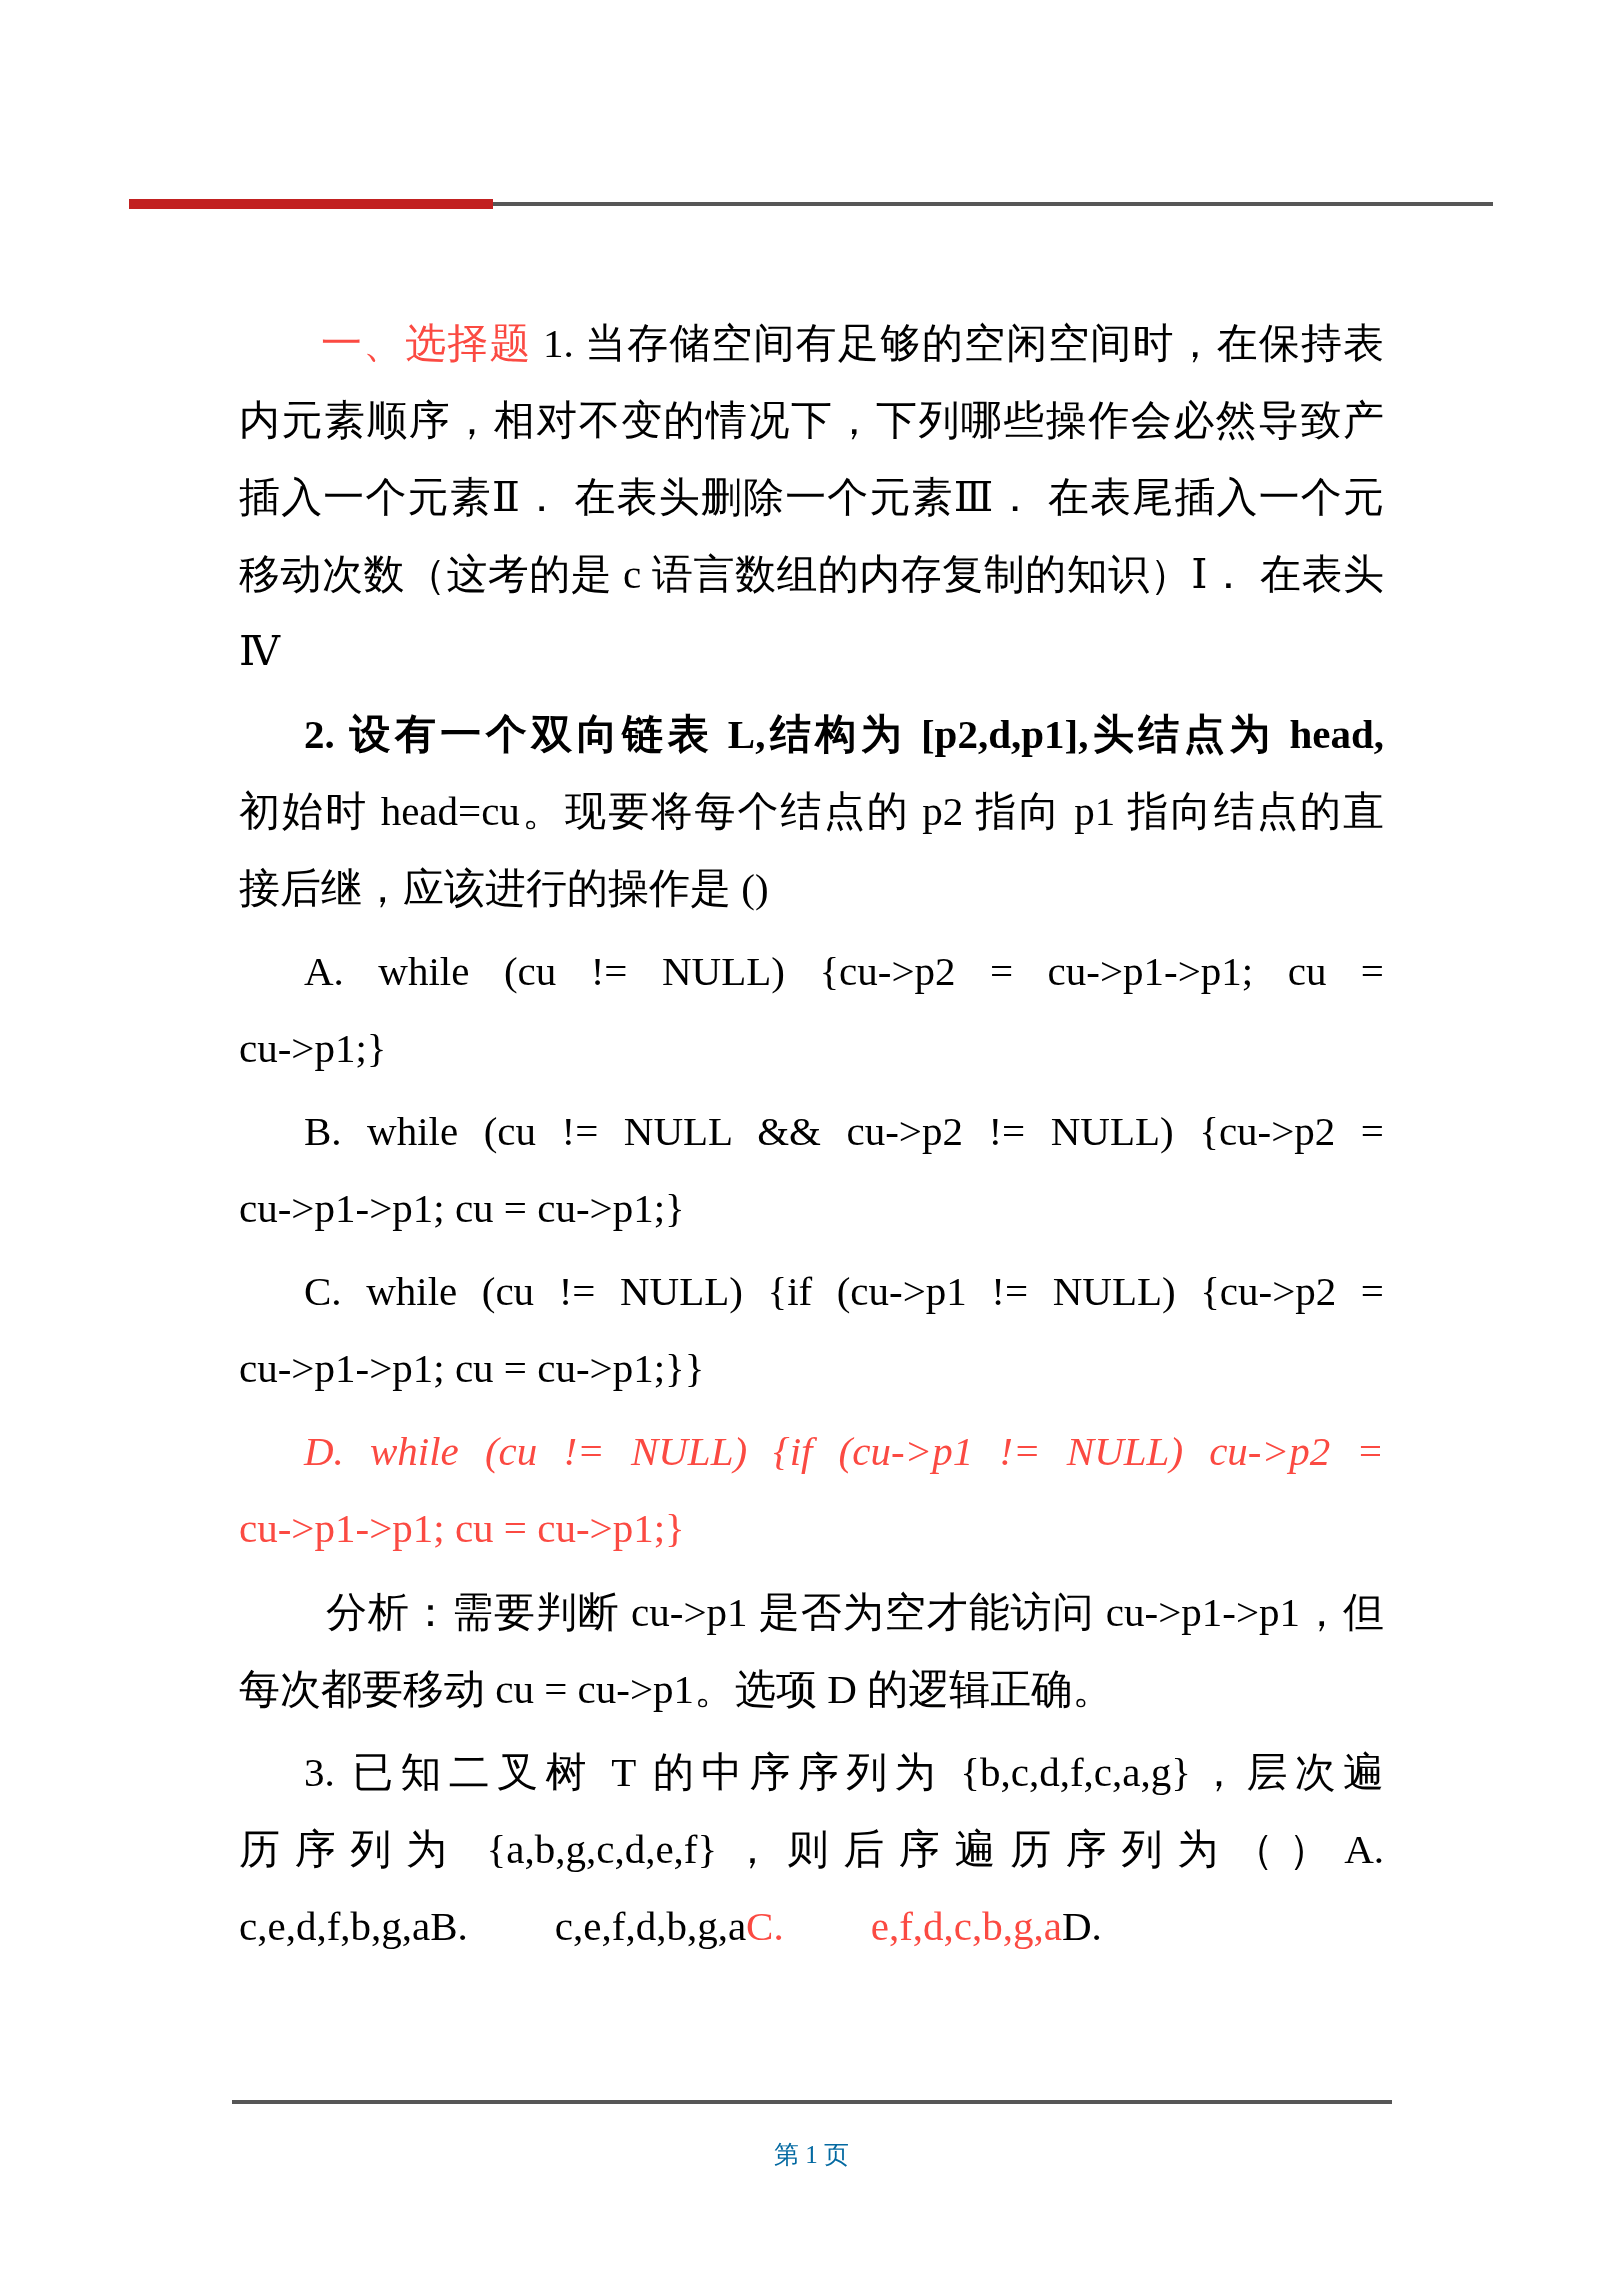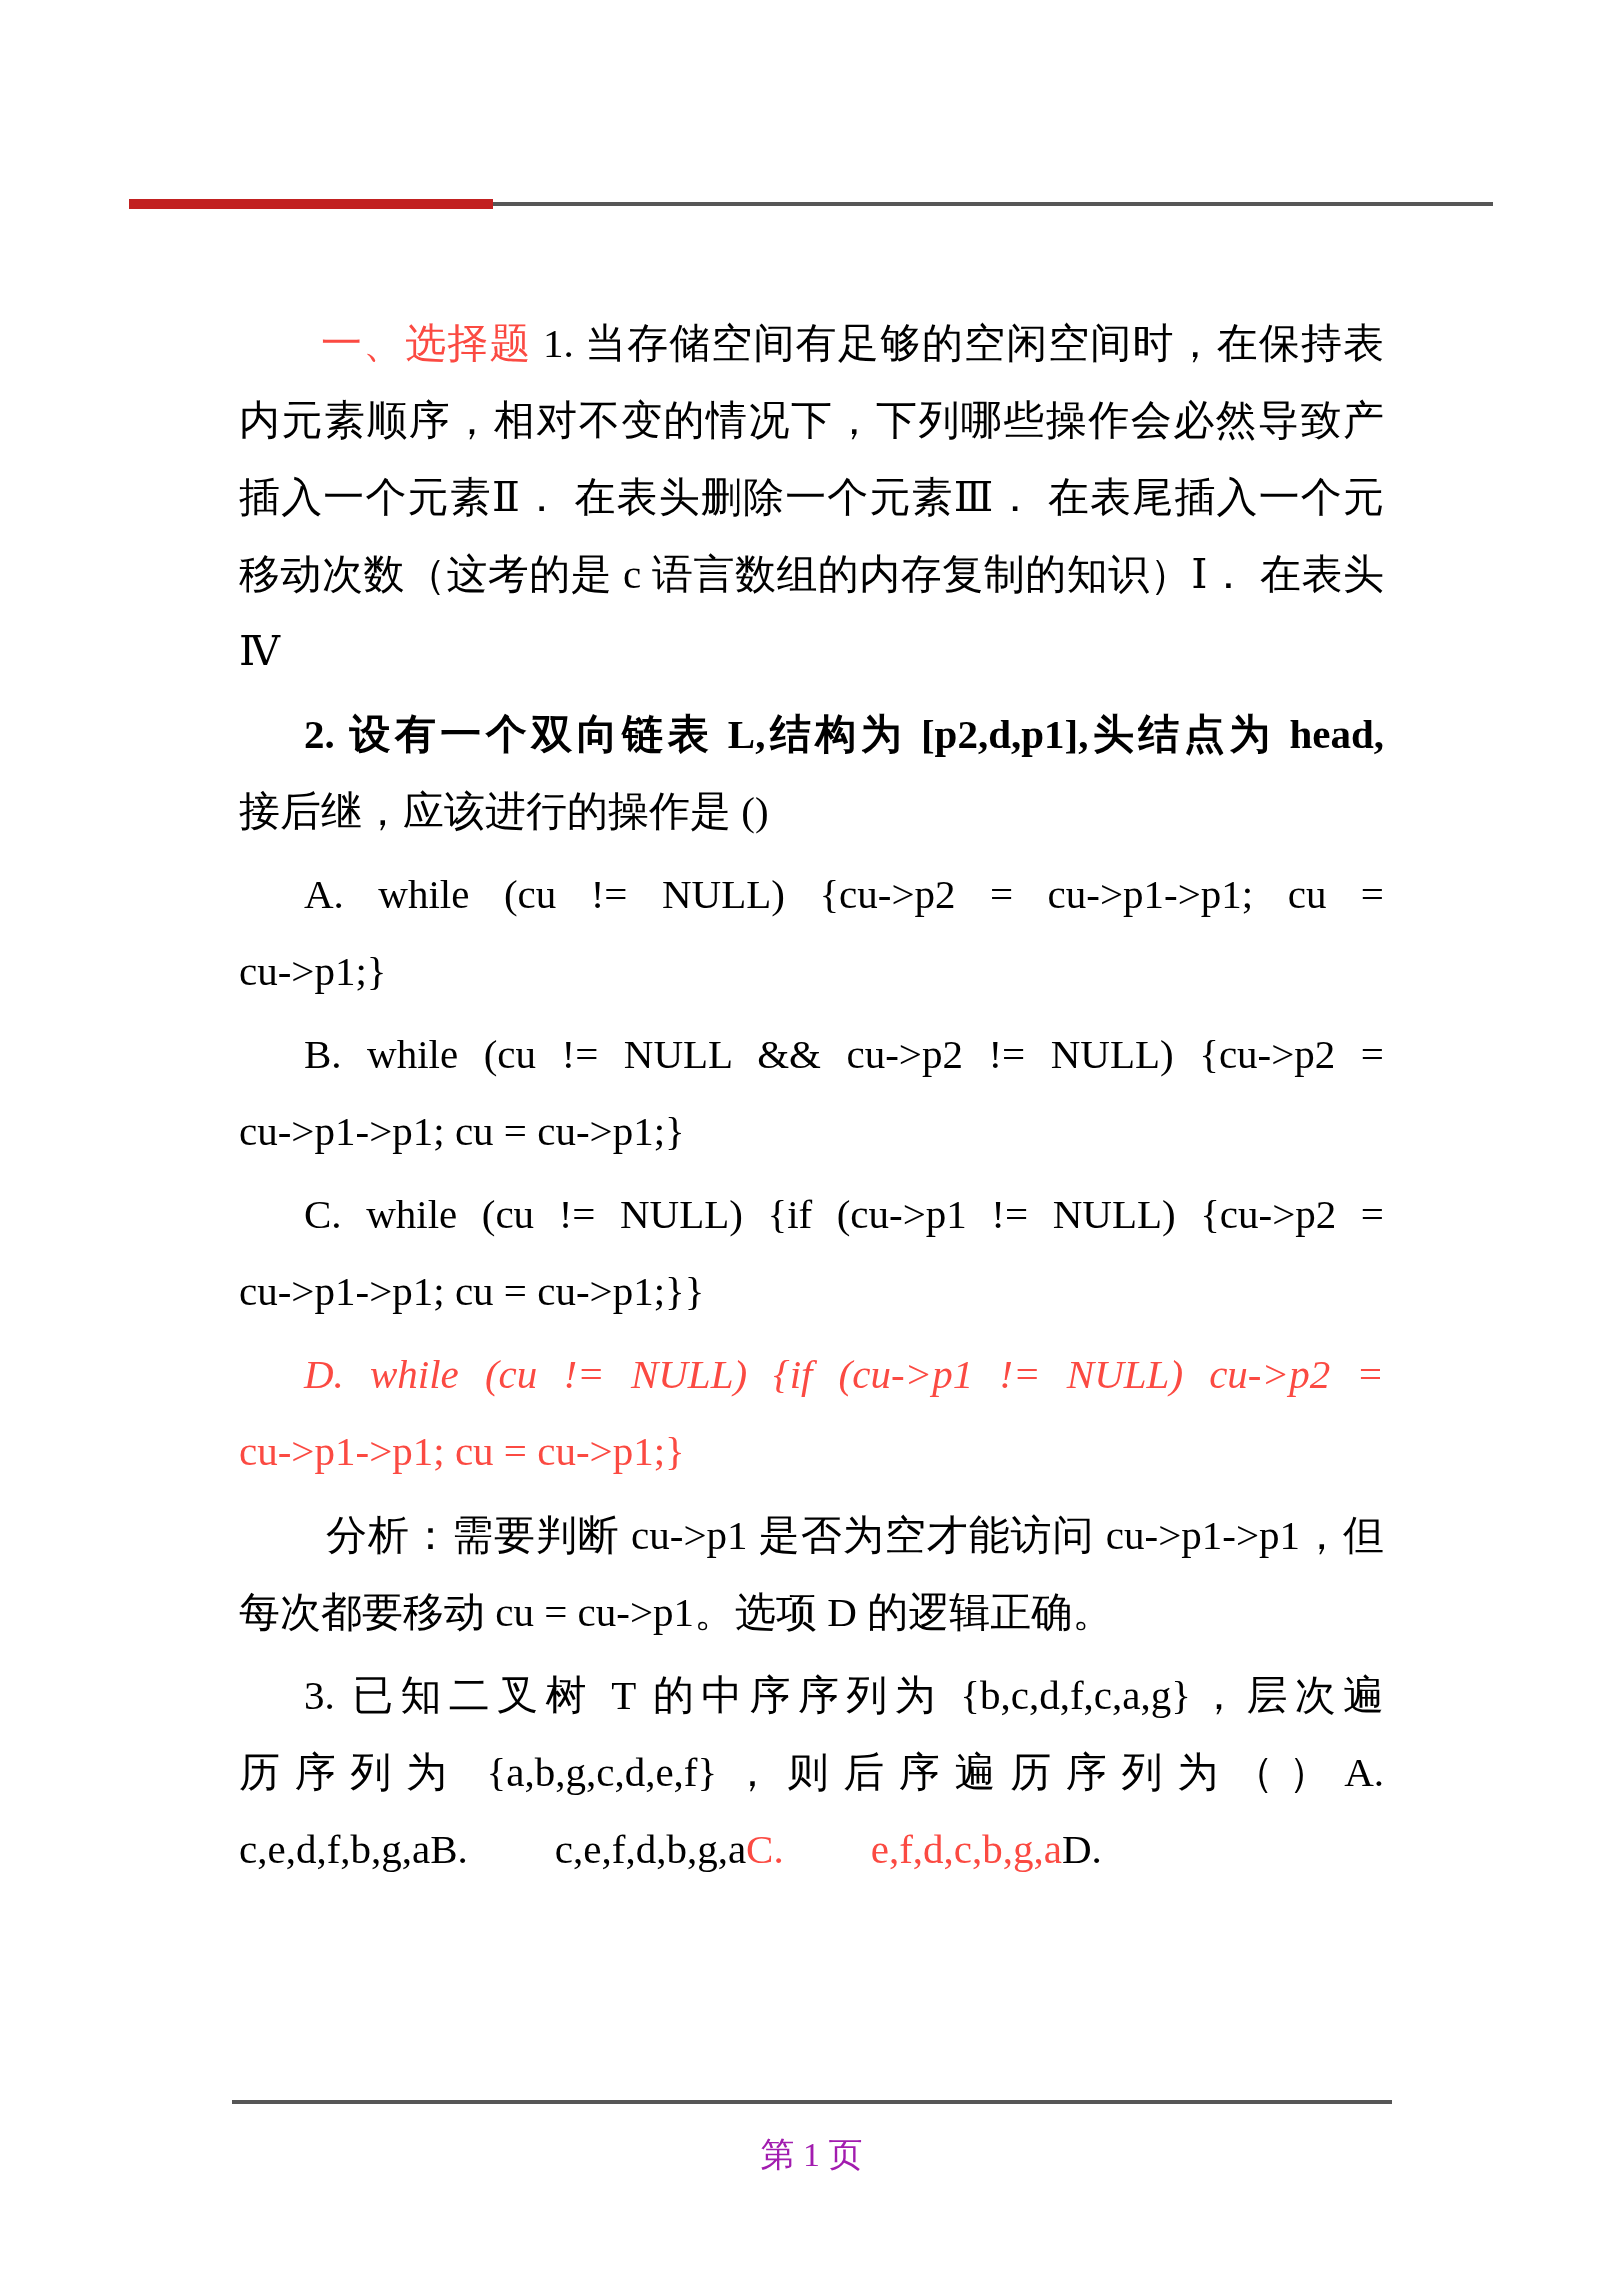--- a/index.html
+++ b/index.html
@@ -15,40 +15,41 @@
     height:77px;line-height:77px;font-size:41px;
     white-space:pre-wrap;overflow:hidden;text-align:left;
   }
   .line.just{text-align:justify;text-align-last:justify;}
   .seg{color:#000;}
   .seg.red{color:var(--text-red,#fb4a42);}
   .sp{display:inline-block;height:0.5px;}
   .footer-rule{position:absolute;left:232px;top:2100px;width:1160px;height:3.6px;}
   .page-number{
     position:absolute;left:0;top:2132px;width:100%;height:46px;line-height:46px;
-    text-align:center;font-size:34px;color:#a21caf;
+    text-align:center;font-size:25px;color:#0369a1;
   }
 </style>
 </head>
 <body>
 
 <div class="page">
   <div class="red-bar" id="red-bar" style="background: rgb(194, 33, 33);"></div>
   <div class="gray-rule" id="gray-rule" style="background: rgb(86, 86, 86);"></div>
 
   <div class="content" id="doc-content">
       <div class="para">
         <div class="line just" style="padding-left: 82px;"><span class="seg red">一、选择题 </span><span class="seg">1. 当存储空间有足够的空闲空间时，在保持表</span></div>
         <div class="line just"><span class="seg">内元素顺序，相对不变的情况下，下列哪些操作会必然导致产生</span></div>
         <div class="line just"><span class="seg">插入一个元素Ⅱ． 在表头删除一个元素Ⅲ． 在表尾插入一个元</span></div>
         <div class="line just"><span class="seg">移动次数（这考的是 c 语言数组的内存复制的知识）Ⅰ． 在表头</span></div>
         <div class="line"><span class="seg">Ⅳ</span></div>
       </div>
       <div class="para">
         <div class="line just" style="padding-left: 65px; font-weight: bold;"><span class="seg">2. 设有一个双向链表 L,结构为 [p2,d,p1],头结点为 head,</span></div>
+        <div class="line just"><span class="seg">初始时 head=cu。现要将每个结点的 p2 指向 p1 指向结点的直</span></div>
         <div class="line"><span class="seg">接后继，应该进行的操作是 ()</span></div>
       </div>
       <div class="para">
         <div class="line just" style="padding-left: 65px;"><span class="seg">A. while (cu != NULL) {cu-&gt;p2 = cu-&gt;p1-&gt;p1; cu =</span></div>
         <div class="line"><span class="seg">cu-&gt;p1;}</span></div>
       </div>
       <div class="para">
         <div class="line just" style="padding-left: 65px; font-family: Liberation Serif, serif;"><span class="seg">B. while (cu != NULL &amp;&amp; cu-&gt;p2 != NULL) {cu-&gt;p2 =</span></div>
         <div class="line"><span class="seg">cu-&gt;p1-&gt;p1; cu = cu-&gt;p1;}</span></div>
       </div>

